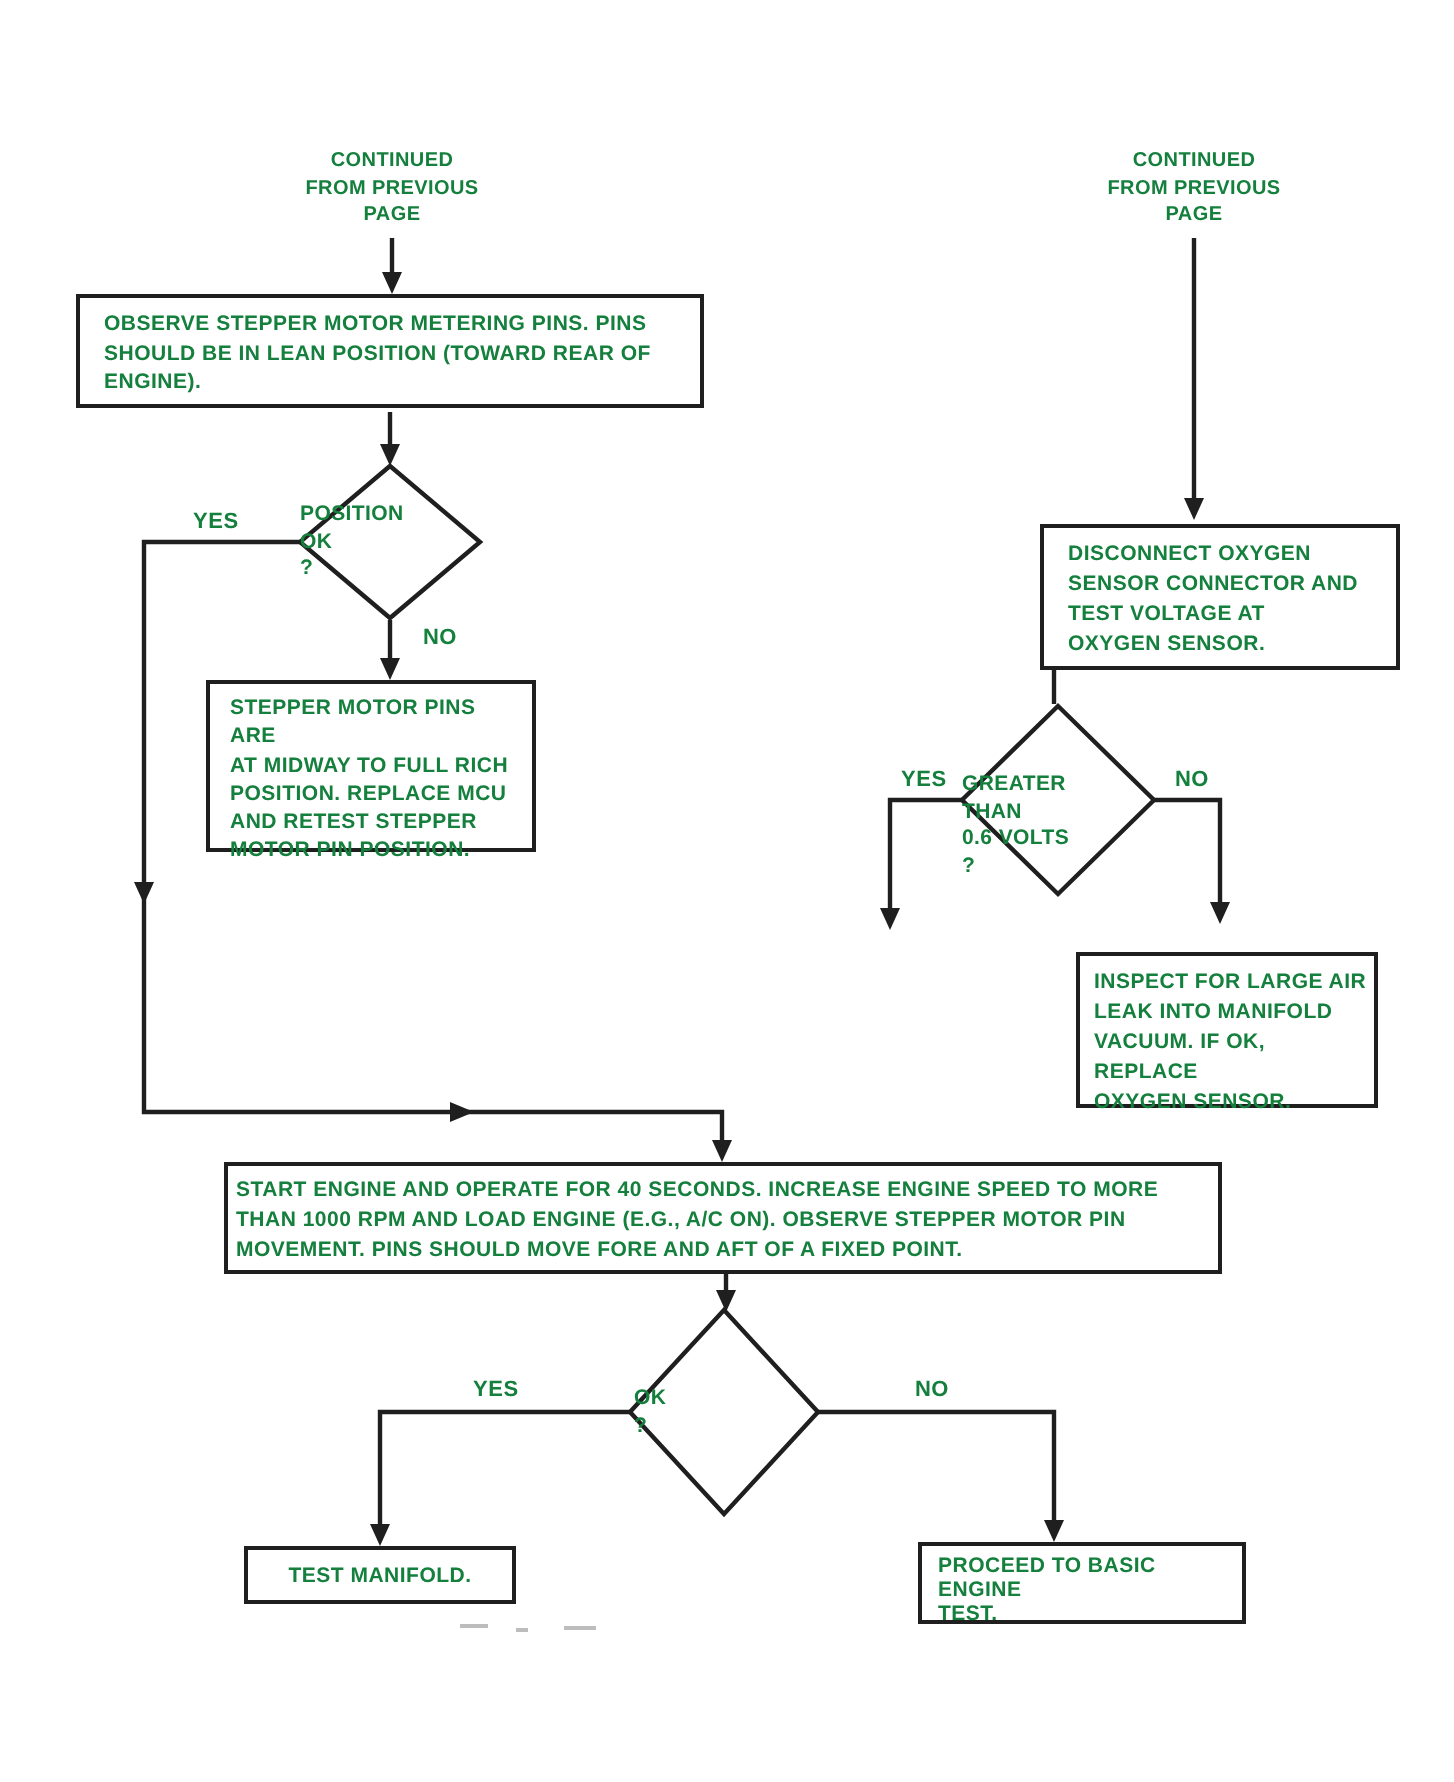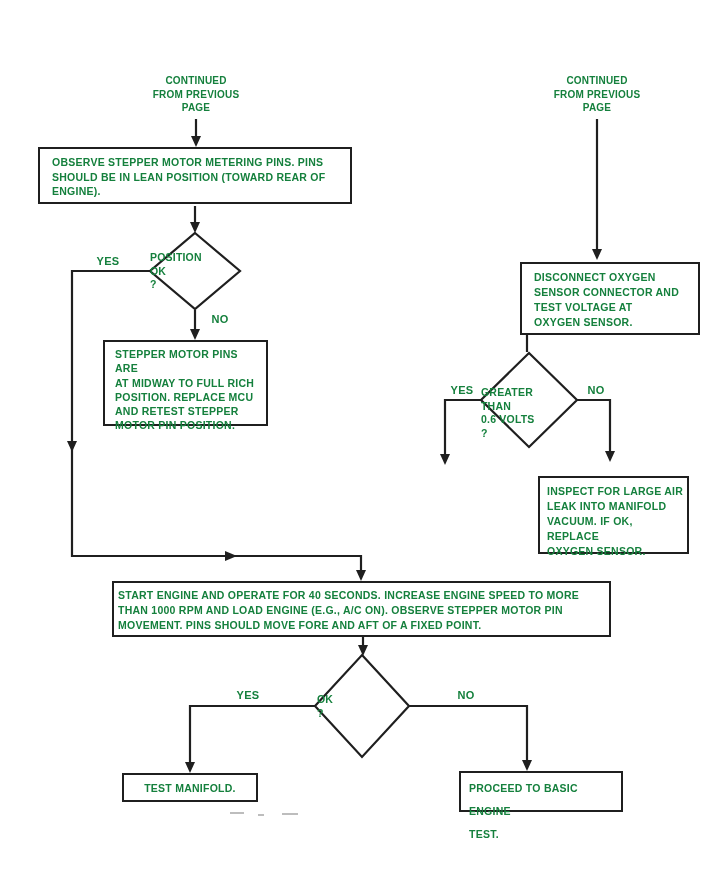--- a/index.html
+++ b/index.html
@@ -145,20 +145,20 @@
 
   <div class="dtext" style="left:317px; top:693px; width:90px;">OK
 ?</div>
 
   <div class="edge-label" style="left:228px; top:689px;">YES</div>
 
   <div class="edge-label" style="left:446px; top:689px;">NO</div>
 
   <div class="box" style="left:122px; top:773px; width:136px; height:29px; padding:6px 0 0 0; text-align:center;">TEST MANIFOLD.</div>
 
-  <div class="box" style="left:459px; top:771px; width:164px; height:41px; padding:4px 2px 0 8px; line-height:23px;">PROCEED TO BASIC ENGINE
+  <div class="box" style="left:459px; top:771px; width:164px; height:41px; padding:4px 2px 0 8px; line-height:12px;">PROCEED TO BASIC ENGINE
 TEST.</div>
 
   <div class="artifact" style="left:230px; top:812px; width:14px;"></div>
   <div class="artifact" style="left:258px; top:814px; width:6px;"></div>
   <div class="artifact" style="left:282px; top:813px; width:16px;"></div>
 
 </div>
 
 </body></html>

